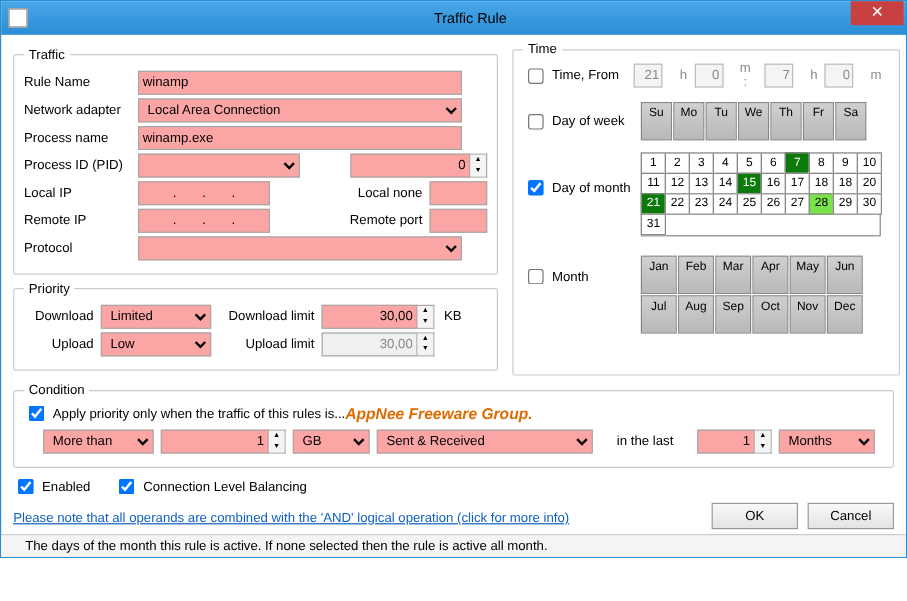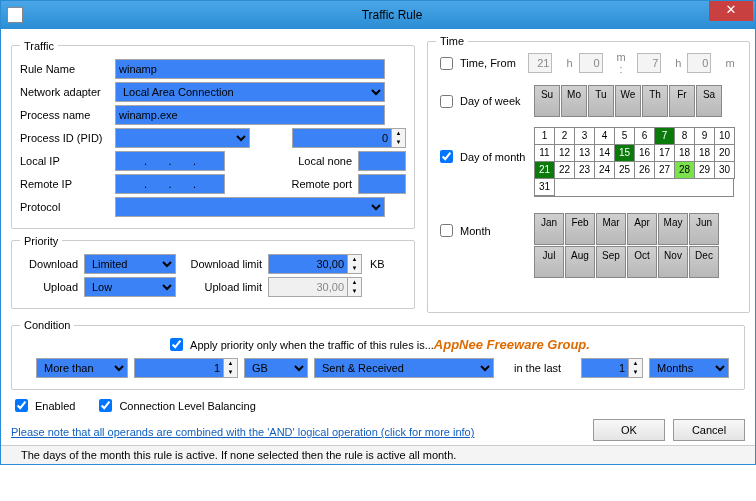--- a/index.html
+++ b/index.html
@@ -8,21 +8,21 @@
 .titlebar { height: 28px; background: linear-gradient(#4aa6e8,#2a8dd4); display: flex; align-items: center; color: #000; position: relative; }
 .titlebar .icon { width: 16px; height: 16px; margin: 0 6px; background: #fff; border: 1px solid #888; position: relative; }
 .titlebar .title { flex: 1; text-align: center; font-size: 12px; color: #000; }
 .titlebar .close { width: 44px; height: 20px; background: #c94040; color: #fff; text-align: center; line-height: 18px; font-size: 13px; position: absolute; right: 2px; top: 0; }
 .body { padding: 6px 10px 4px 10px; }
 fieldset { border: 1px solid #ccc; border-radius: 2px; padding: 4px 8px 8px 8px; margin: 0 0 6px 0; }
 legend { padding: 0 4px; color: #000; }
 .row { display: flex; align-items: center; margin: 3px 0; }
 .lbl { width: 95px; }
 .lbl2 { width: 80px; text-align: right; padding-right: 6px; }
-input[type=text], select { border: 1px solid #a7a7a7; height: 20px; padding: 1px 3px; background: #3b82f6; }
+input[type=text], select { border: 1px solid #a7a7a7; height: 20px; padding: 1px 3px; background: #fca5a5; }
 input[type=text]:disabled, select:disabled { background: #f0f0f0; color: #888; }
 .spin { display: inline-flex; }
 .spin-btns { display: flex; flex-direction: column; border: 1px solid #a7a7a7; border-left: none; width: 14px; }
 .spin-btns span { flex: 1; font-size: 6px; text-align: center; line-height: 8px; background: #f4f4f4; cursor: pointer; }
 .cols { display: flex; gap: 12px; align-items: center; }
 .col-left { flex: 0 0 404px; }
 .col-right { flex: 1; }
 .chk { display: inline-flex; align-items: center; gap: 4px; }
 .chk input { width: 13px; height: 13px; }
 .dow, .months { display: grid; gap: 1px; }
@@ -228,21 +228,21 @@
                 <div class="dcell">Nov</div>
                 <div class="dcell">Dec</div>
               </div>
           </div>
         </fieldset>
       </div>
     </div>
 
     <fieldset>
       <legend>Condition</legend>
-      <div style="display:flex;justify-content:center;align-items:center">
+      <div style="display:flex;justify-content:flex-start;align-items:center">
         <label class="chk">
           <input type="checkbox" checked="" style="">
           <span>Apply priority only when the traffic of this rules is...</span>
         </label>
         <span class="watermark">AppNee Freeware Group.</span>
       </div>
       <div class="row" style="gap:6px;margin-top:4px;padding-left:16px">
         <select style="width:92px"><option>More than</option></select>
         <div class="spin">
           <input type="text" style="width: 90px; text-align: right;" value="1">

